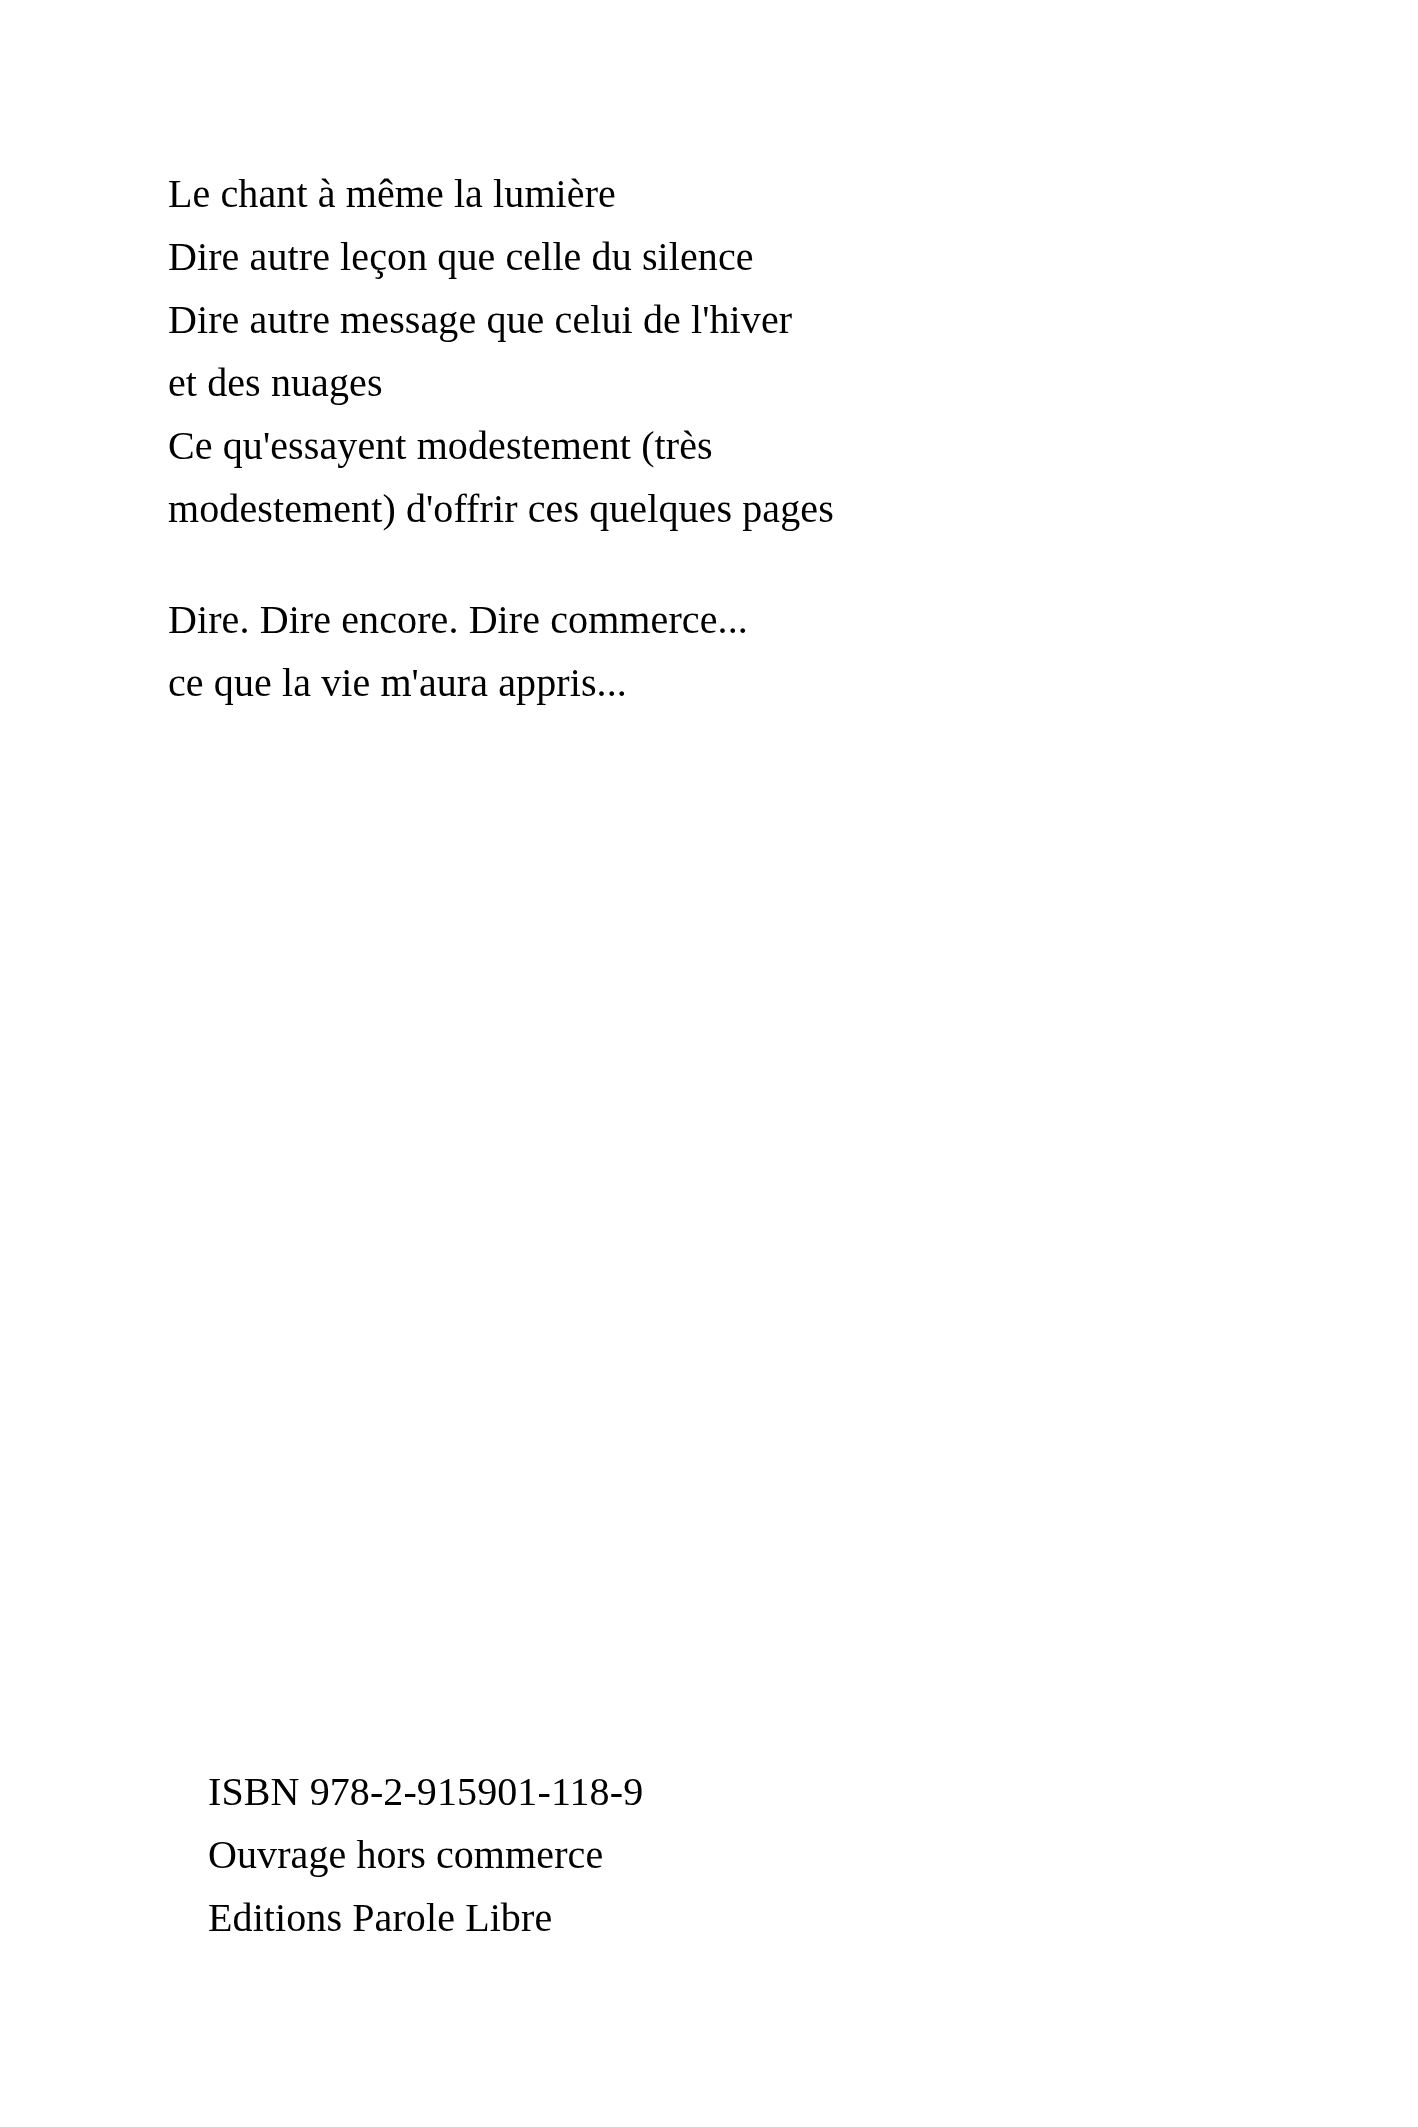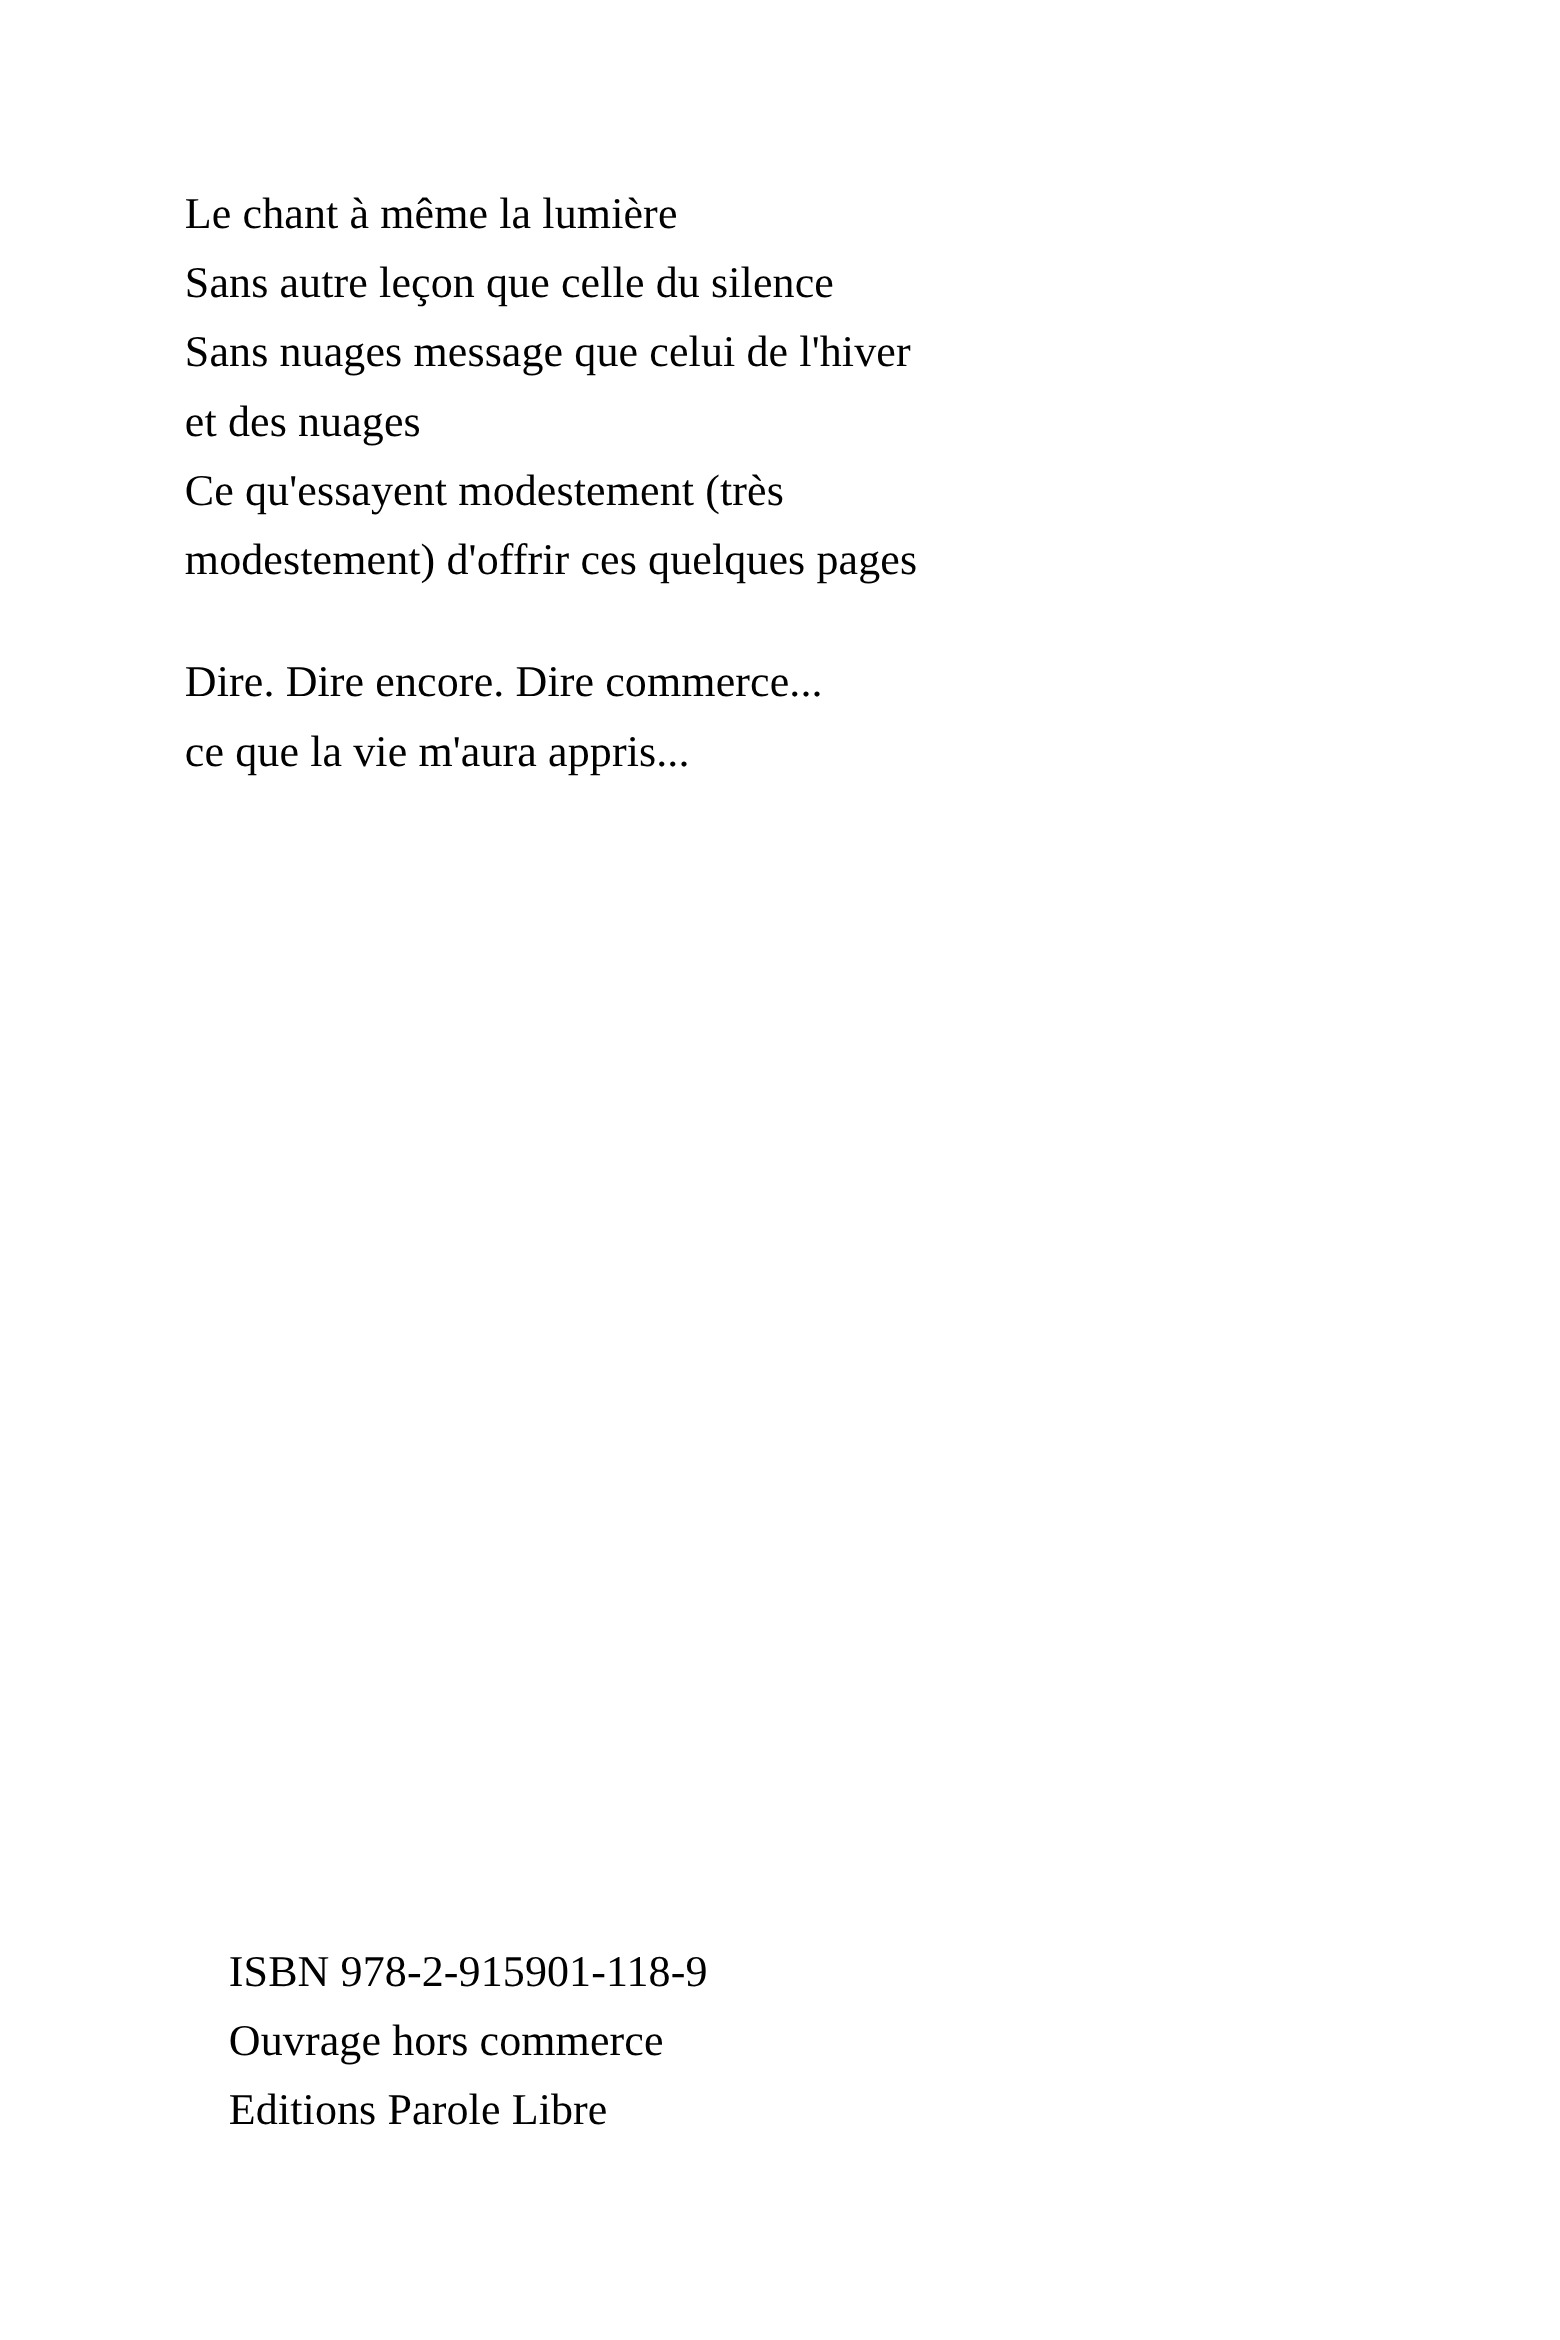--- a/index.html
+++ b/index.html
@@ -55,22 +55,22 @@
 </style>
 </head>
 <body>
 
 <div class="page">
 
   <div class="poem-block">
 
     <div class="stanza">
       <div class="line">Le chant à même la lumière</div>
-      <div class="line">Sans autre leçon que celle du silence</div>
-      <div class="line">Sans nuages message que celui de l'hiver</div>
+      <div class="line">Dire autre leçon que celle du silence</div>
+      <div class="line">Dire autre message que celui de l'hiver</div>
       <div class="line">et des nuages</div>
       <div class="line">Ce qu'essayent modestement (très</div>
       <div class="line">modestement) d'offrir ces quelques pages</div>
     </div>
 
     <div class="stanza">
       <div class="line">Dire. Dire encore. Dire commerce...</div>
       <div class="line">ce que la vie m'aura appris...</div>
     </div>
 

